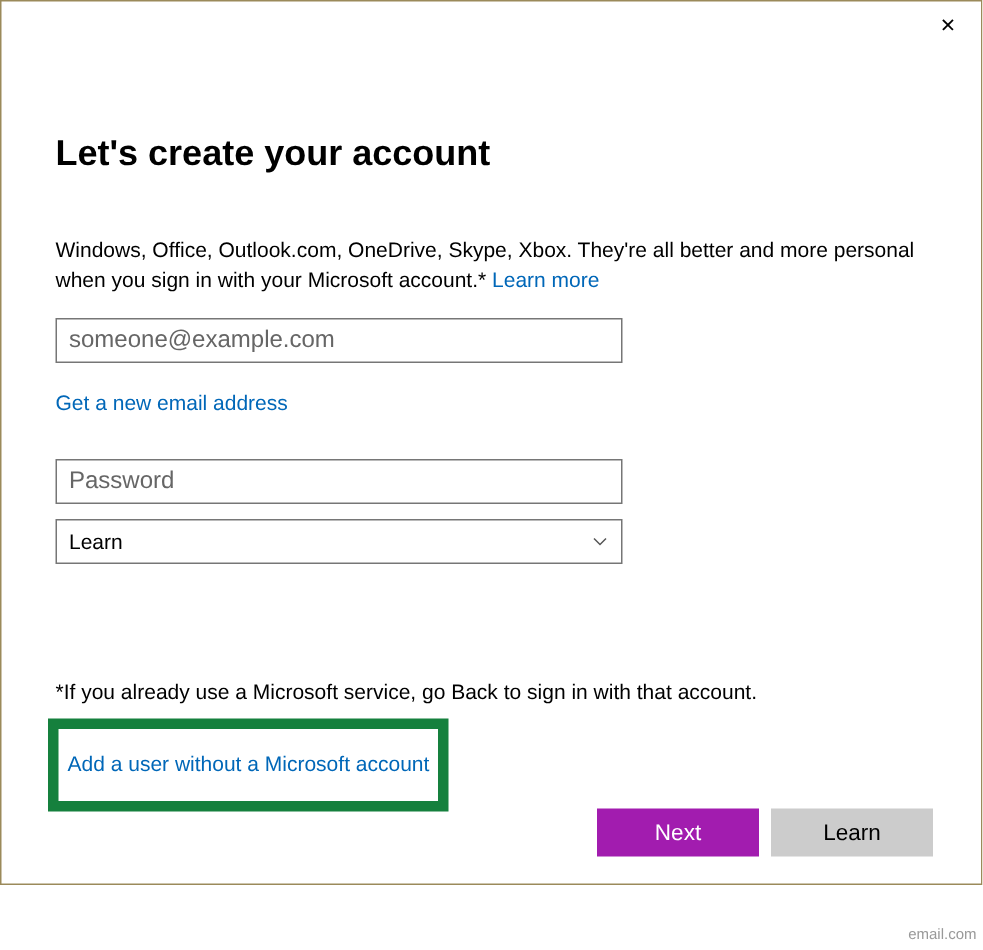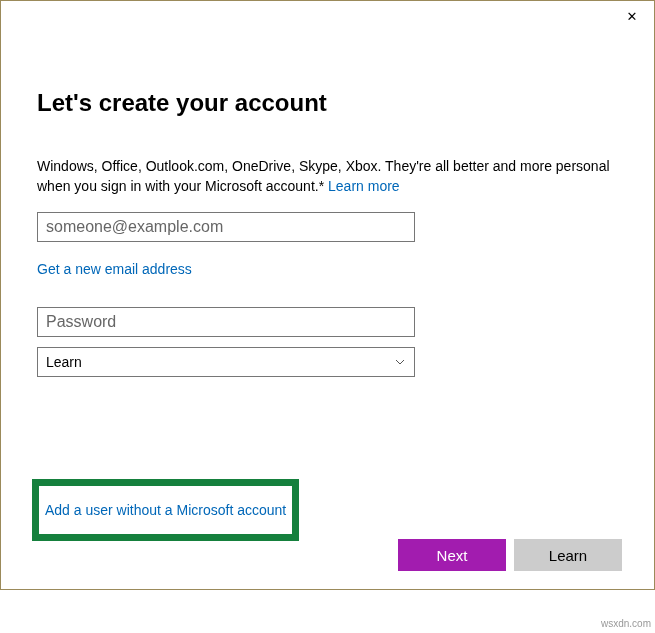--- a/index.html
+++ b/index.html
@@ -183,25 +183,26 @@
       <span>Learn</span>
       <span class="chevron">
         <svg viewBox="0 0 12 12">
             <path d="M2 4 L6 8 L10 4" stroke="#555" stroke-width="1" fill="none"></path>
           </svg>
       </span>
     </div>
 
   </div>
 
+  <div class="footnote">*If you already use a Microsoft service, go Back to sign in with that account.</div>
 
   <div class="highlighted-link-wrap">
     <span class="highlighted-link">Add a user without a Microsoft account</span>
   </div>
 
   <div class="button-row">
     <button class="btn btn-primary">Next</button>
     <button class="btn btn-secondary">Learn</button>
   </div>
 
 </div>
 
-<div class="watermark">wsxdn.com</div>
+<div class="watermark">email.com</div>
 
 </body></html>

